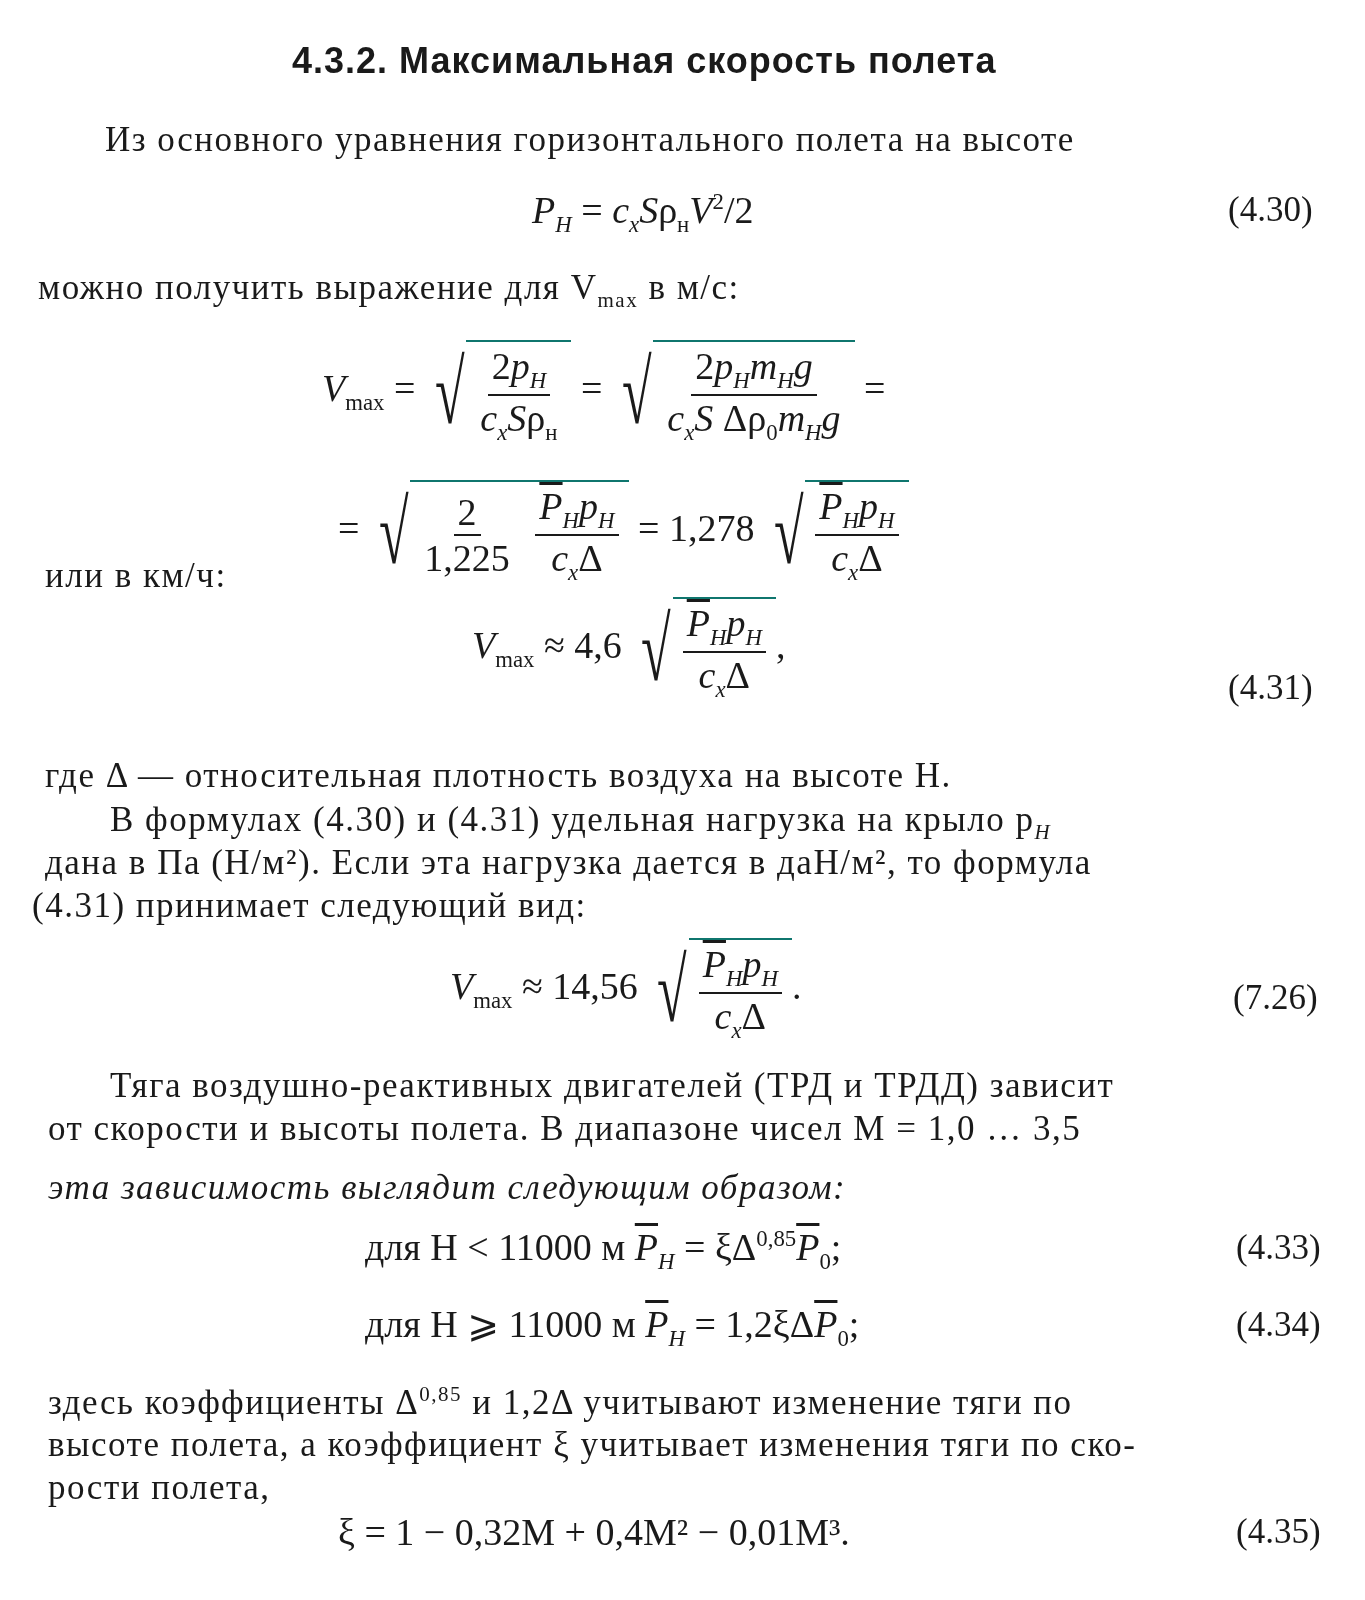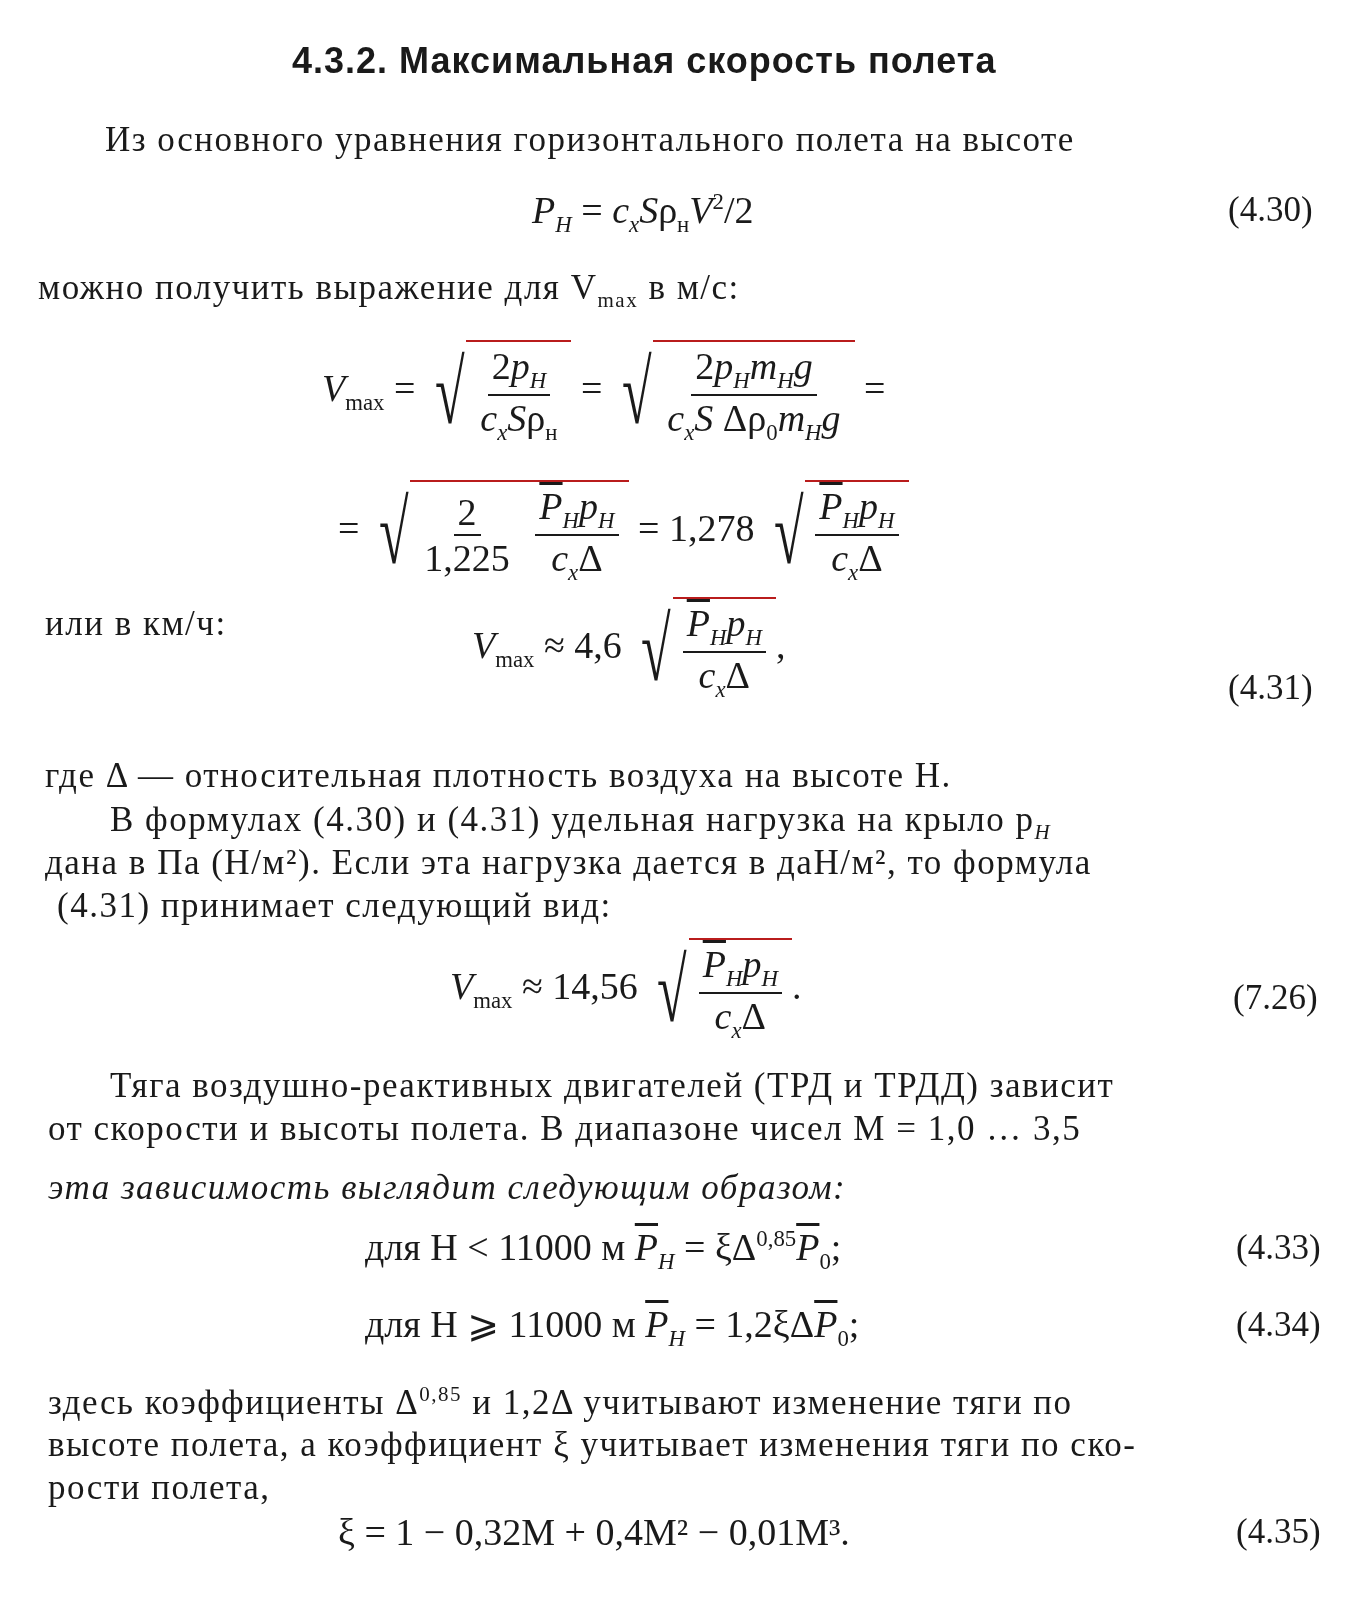--- a/index.html
+++ b/index.html
@@ -10,21 +10,21 @@
   .txt { font-size:35px; letter-spacing:1.5px; }
   .eq { font-size:38px; }
   .num { font-size:35px;margin-left:28px; }
   .it { font-style:italic; }
   sub, sup { font-size:60%; }
   .frac { display:inline-flex; flex-direction:column; align-items:center; vertical-align:middle; margin:0 6px; }
   .frac .n { border-bottom:2px solid #1a1a1a; padding:0 4px; }
   .frac .d { padding:0 4px; }
   .rad { display:inline-flex; align-items:center; vertical-align:middle; }
   .rad .sign { font-size:90px; line-height:1; transform:scaleX(0.6); margin-right:-8px; }
-  .rad .body { border-top:2px solid #b91c1c; padding:2px 4px 0 4px; }
+  .rad .body { border-top:2px solid #0f766e; padding:2px 4px 0 4px; }
   .over { text-decoration:overline; }
 </style>
 </head>
 <body>
 
 <div class="abs title" style="left:292px;top:40px;">
   <span>4.3.2.</span>
   <span>Максимальная скорость полета</span>
 </div>
 
@@ -78,41 +78,41 @@
   = <span>1,278</span>
   <span class="rad">
       <span class="sign">√</span>
       <span class="body"><span class="frac">
           <span class="n"><span class="it over">P</span><sub class="it">H</sub><span class="it">p</span><sub class="it">H</sub></span>
           <span class="d"><span class="it">c</span><sub class="it">x</sub>Δ</span>
         </span></span>
     </span>
 </div>
 
-<div class="abs txt" style="left:45px;top:604px;">или в км/ч:</div>
+<div class="abs txt" style="left:45px;top:556px;">или в км/ч:</div>
 
 <div class="abs eq" style="left:472px;top:597px;">
   <span class="it">V</span><sub>max</sub> ≈ <span>4,6</span>
   <span class="rad">
       <span class="sign">√</span>
       <span class="body"><span class="frac">
           <span class="n"><span class="it over">P</span><sub class="it">H</sub><span class="it">p</span><sub class="it">H</sub></span>
           <span class="d"><span class="it">c</span><sub class="it">x</sub>Δ</span>
         </span></span>
     </span>,
 </div>
 <div class="abs num" style="left:1200px;top:668px;">(4.31)</div>
 
 <div class="abs txt" style="left:45px;top:756px;">где Δ — относительная плотность воздуха на высоте H.</div>
 
 <div class="abs txt" style="left:110px;top:800px;">
   <span>В формулах (4.30) и (4.31) удельная нагрузка на крыло p</span><sub class="it">H</sub>
 </div>
 <div class="abs txt" style="left:45px;top:843px;">дана в Па (Н/м²). Если эта нагрузка дается в даН/м², то формула</div>
-<div class="abs txt" style="left:57px;top:886px;">(4.31) принимает следующий вид:</div>
+<div class="abs txt" style="left:32px;top:886px;">(4.31) принимает следующий вид:</div>
 
 <div class="abs eq" style="left:450px;top:938px;">
   <span class="it">V</span><sub>max</sub> ≈ <span>14,56</span>
   <span class="rad">
       <span class="sign">√</span>
       <span class="body"><span class="frac">
           <span class="n"><span class="it over">P</span><sub class="it">H</sub><span class="it">p</span><sub class="it">H</sub></span>
           <span class="d"><span class="it">c</span><sub class="it">x</sub>Δ</span>
         </span></span>
     </span>.

